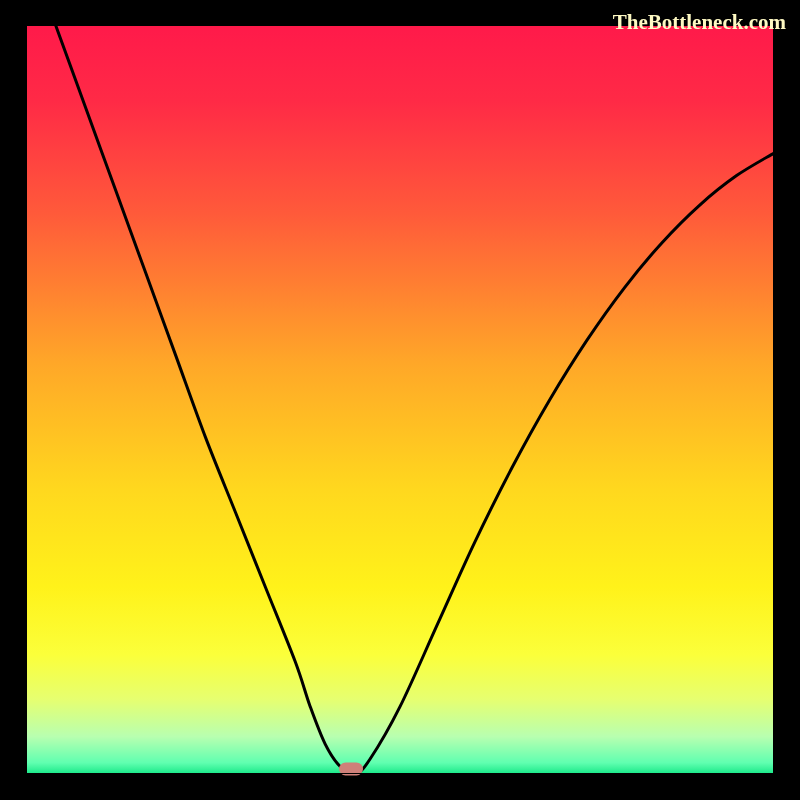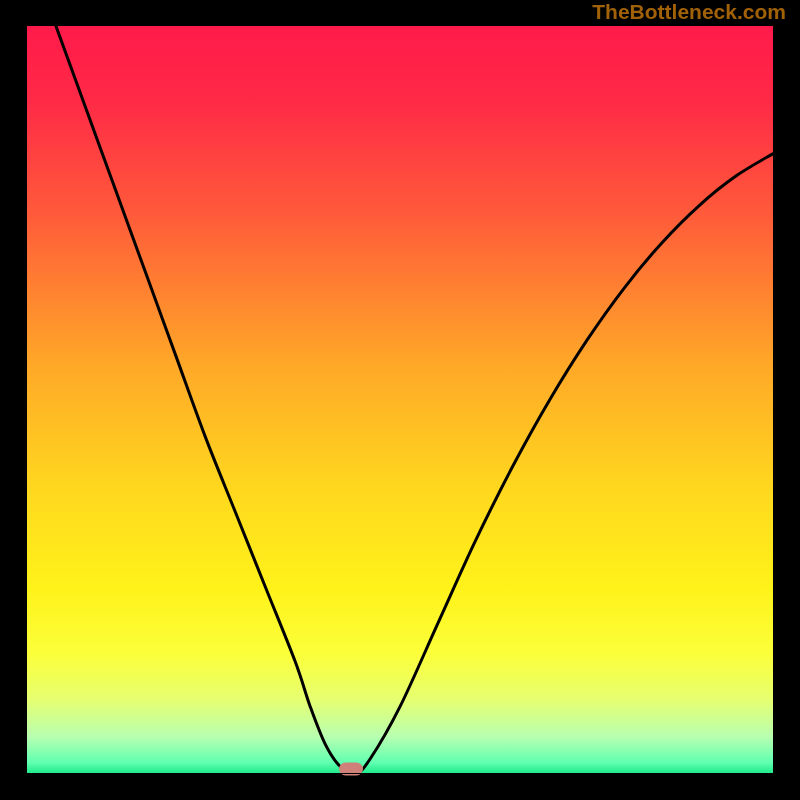--- a/index.html
+++ b/index.html
@@ -5,26 +5,27 @@
   * { margin: 0; padding: 0; box-sizing: border-box; }
   body {
     width: 800px;
     height: 800px;
     background: #000;
     position: relative;
     font-family: Arial, Helvetica, sans-serif;
   }
   .watermark {
     position: absolute;
-    top: 0;
+    top: 10px;
     right: 14px;
-    color: #a16207;
+    color: #fef9c3;
     font-size: 21px;
     font-weight: bold;
     z-index: 10;
+    font-family: Liberation Serif, serif;
   }
   .plot-outer {
     position: absolute;
     left: 26px;
     top: 26px;
     width: 748px;
     height: 748px;
     background: #000;
   }
   .plot-inner {

